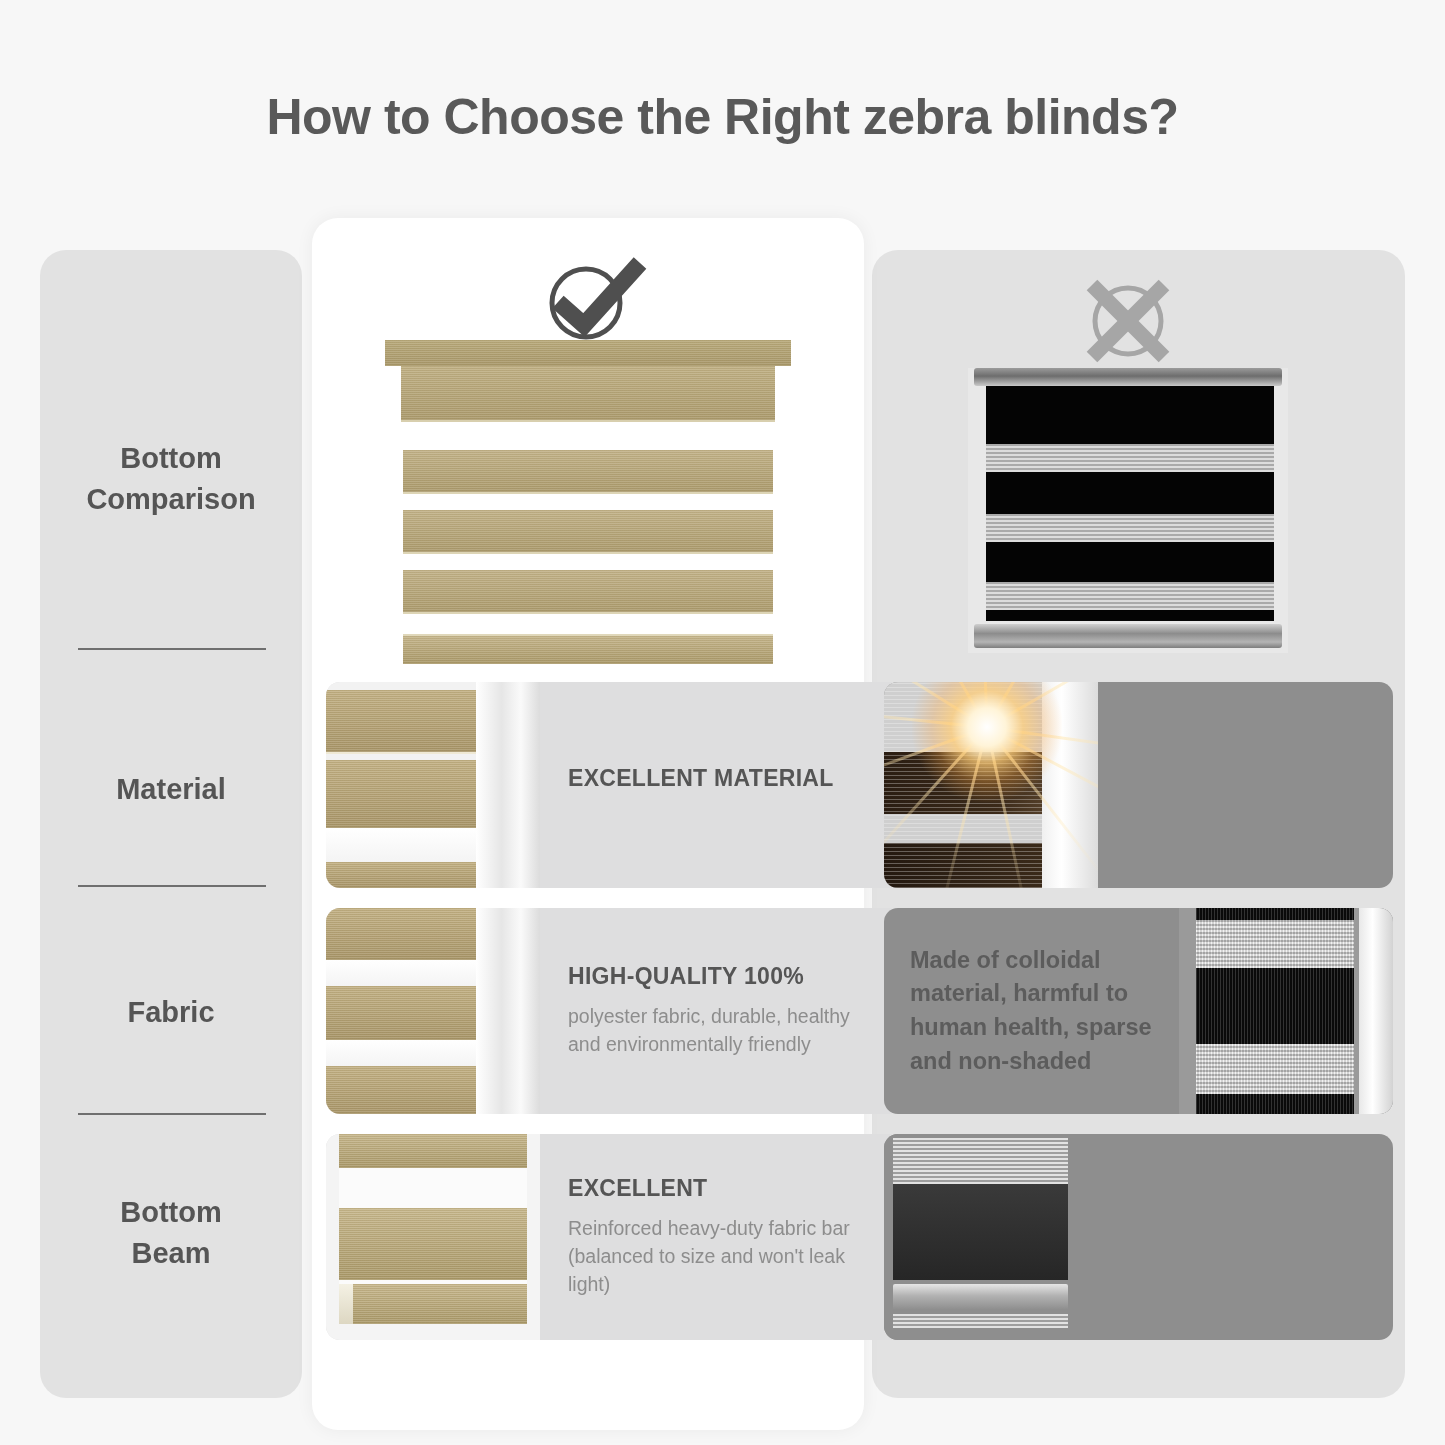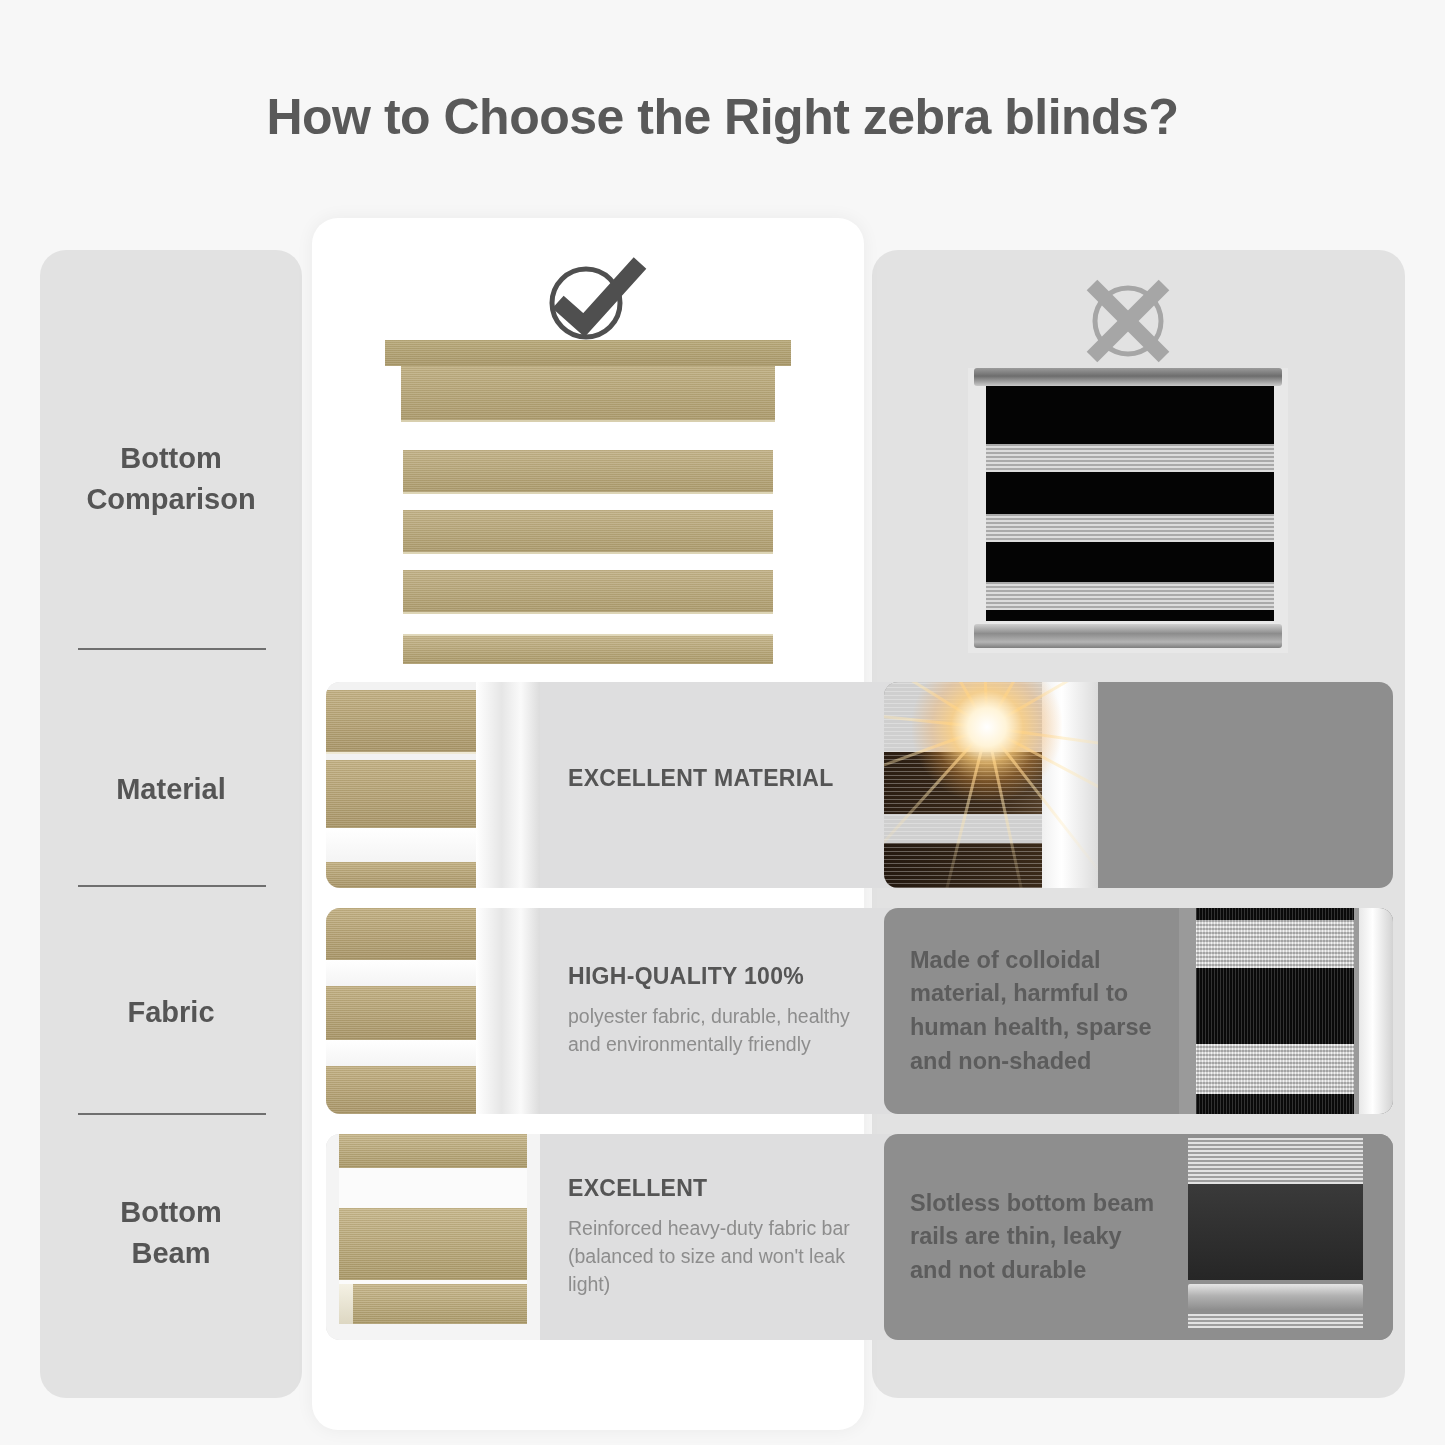--- a/index.html
+++ b/index.html
@@ -533,23 +533,20 @@
       <div class="endcap" style="top:150px;height:40px"></div>
     </div>
   </div>
   <div class="copy">
     <div class="copy-head">EXCELLENT</div>
     <div class="copy-body">Reinforced heavy-duty fabric bar (balanced to size and won't leak light)</div>
   </div>
 </div>
 
 <div class="fcard bad row3">
-  <div class="copy">
-    <div class="copy-bad">Slotless bottom beam rails are thin, leaky and not durable</div>
-  </div>
   <div class="photo">
     <div class="ph-rail">
       <div class="thin" style="top:4px;height:46px"></div>
       <div class="dark" style="top:50px;height:96px"></div>
       <div class="metal" style="top:150px;height:26px"></div>
       <div class="thin" style="top:180px;height:14px"></div>
     </div>
   </div>
 </div>
 

